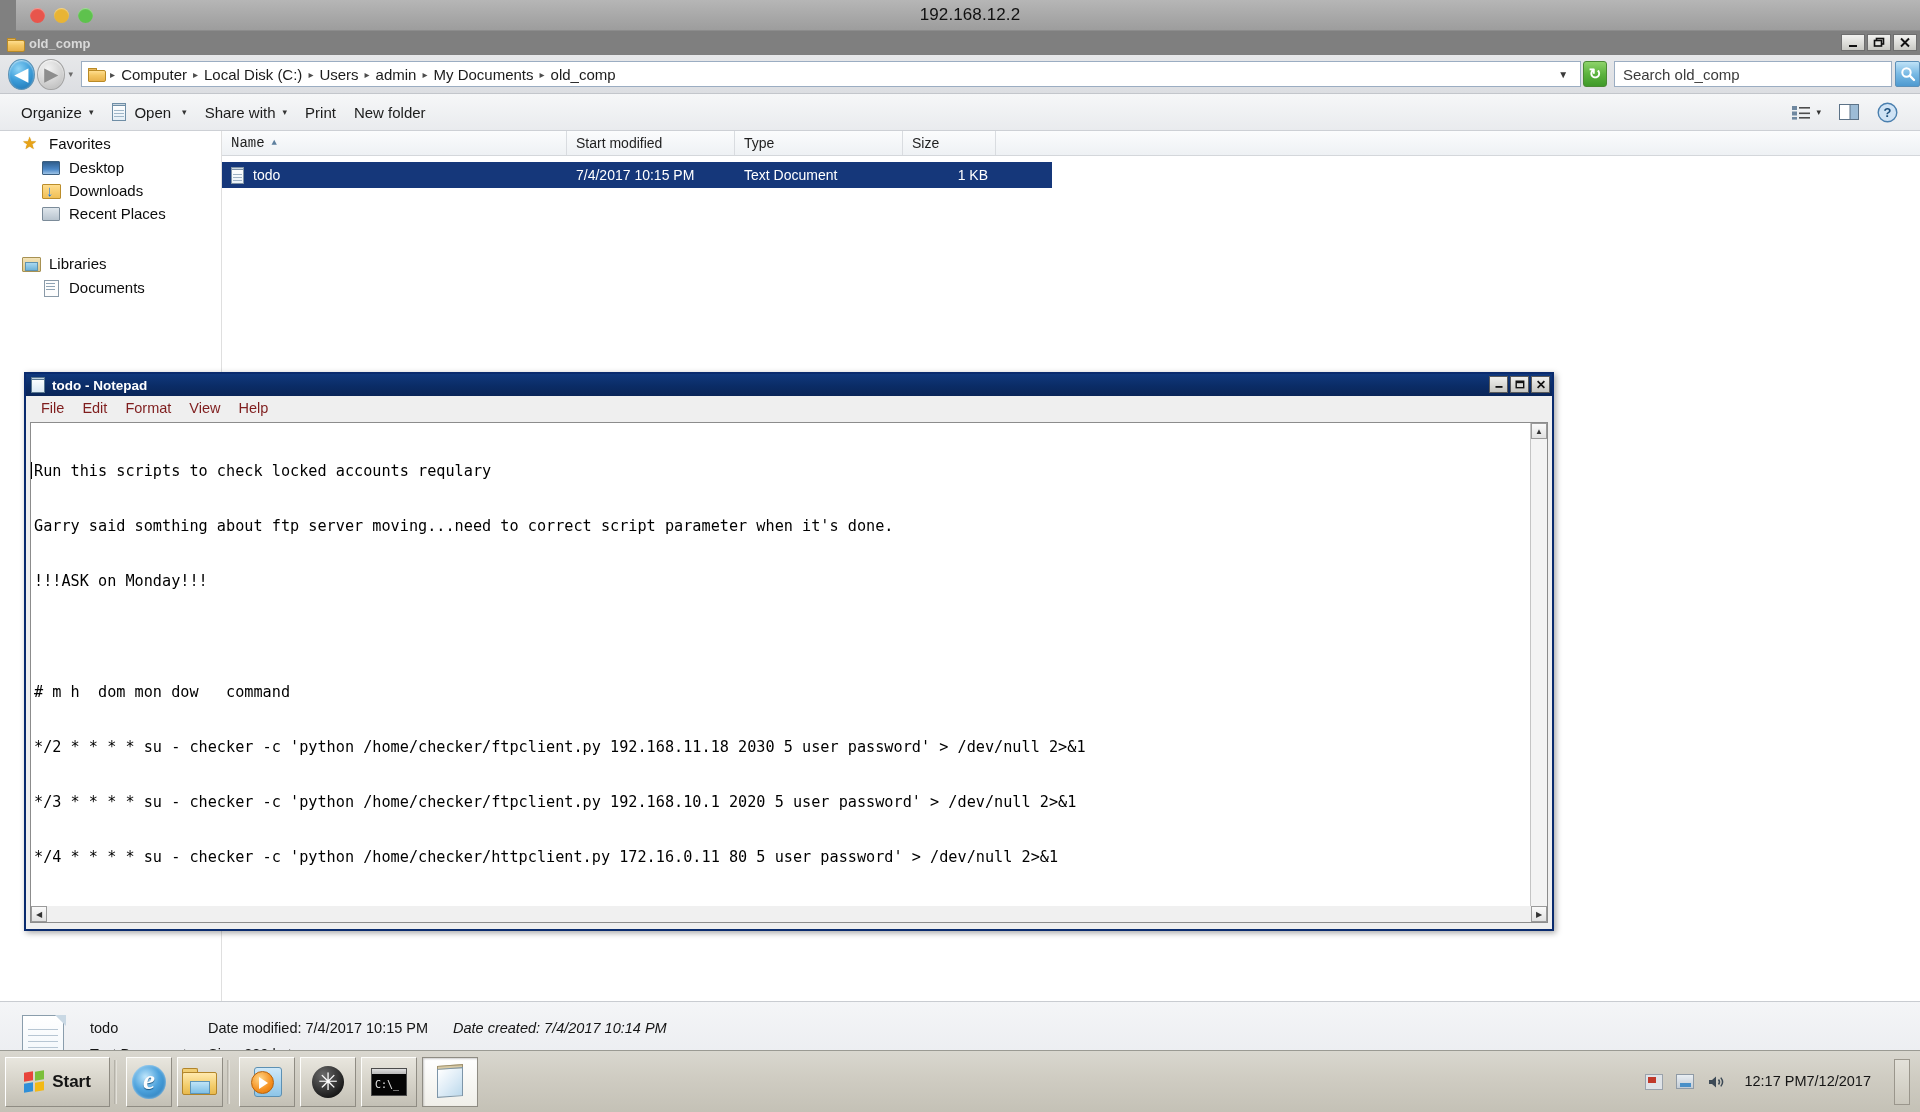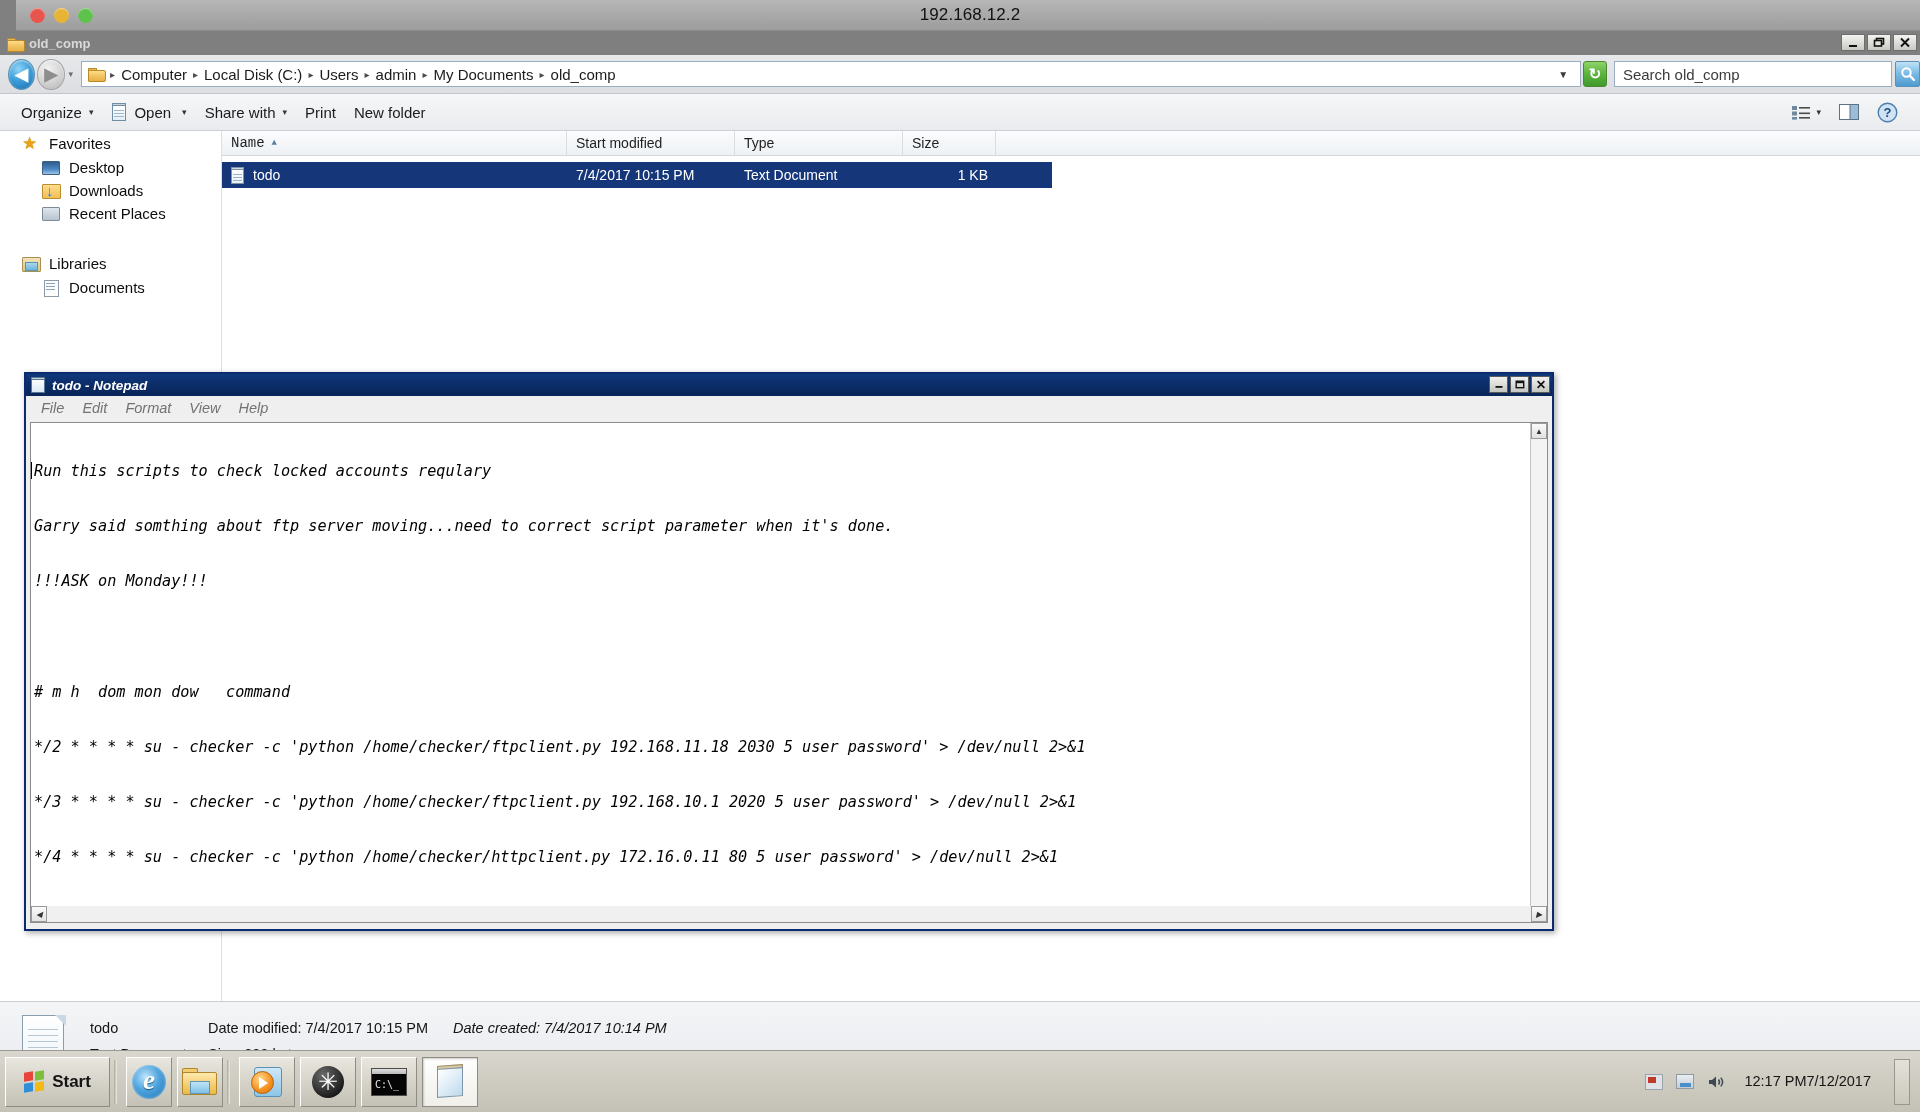--- a/index.html
+++ b/index.html
@@ -298,21 +298,20 @@
   .dp-f1 { width: 118px; }
   .dp-f2 { width: 245px; }
   .dp-f3 { width: 250px; font-style: italic; }
 
   
   .notepad {
     position: absolute; left: 24px; top: 341px; width: 1530px; height: 559px;
     background: #efefef;
     border: 2px solid #0a2b6e;
     box-shadow: 2px 2px 6px rgba(0,0,0,.35);
-    font-style: italic;
   }
   .np-titlebar {
     height: 22px; width: 100%;
     background: linear-gradient(to bottom, #10387c 0%, #0b2c66 55%, #0a2558 100%);
     display: flex; align-items: center; position: relative;
   }
   .np-title-ico { width: 15px; height: 16px; margin-left: 5px; margin-right: 6px; position: relative; }
   .np-title-ico .pg {
     position: absolute; left: 0; top: 2px; width: 14px; height: 14px;
     background: linear-gradient(to bottom, #fbfdfe 0%, #dbe9f4 100%); border: 1px solid #5a7890;
@@ -324,21 +323,21 @@
   .np-title-txt { font-size: 13.5px; color: #ffffff; font-weight: 700; }
   .np-wbtns { position: absolute; right: 2px; top: 2px; display: flex; gap: 2px; }
   .np-wbtn {
     width: 19px; height: 17px;
     background: linear-gradient(to bottom, #f0f0ee 0%, #dcdcd8 50%, #c6c6c1 100%);
     border: 1px solid #5a5a5a;
     display: flex; align-items: center; justify-content: center; cursor: pointer;
   }
   .np-menubar {
     height: 24px; background: #efefef; display: flex; align-items: center;
-    padding-left: 6px; font-size: 14.5px; color: #737373;
+    padding-left: 6px; font-size: 14.5px; color: #7f1d1d;
   }
   .np-menu { padding: 2px 9px; cursor: pointer; }
   .np-editwrap {
     position: absolute; left: 4px; top: 48px; right: 4px; bottom: 6px;
     background: #ffffff; border: 1px solid #8c8c8c;
     display: flex;
   }
   .np-text {
     flex: 1 1 auto; overflow: hidden; padding: 2px 0 0 3px;
     font-family: "DejaVu Sans Mono", "Liberation Mono", monospace;

